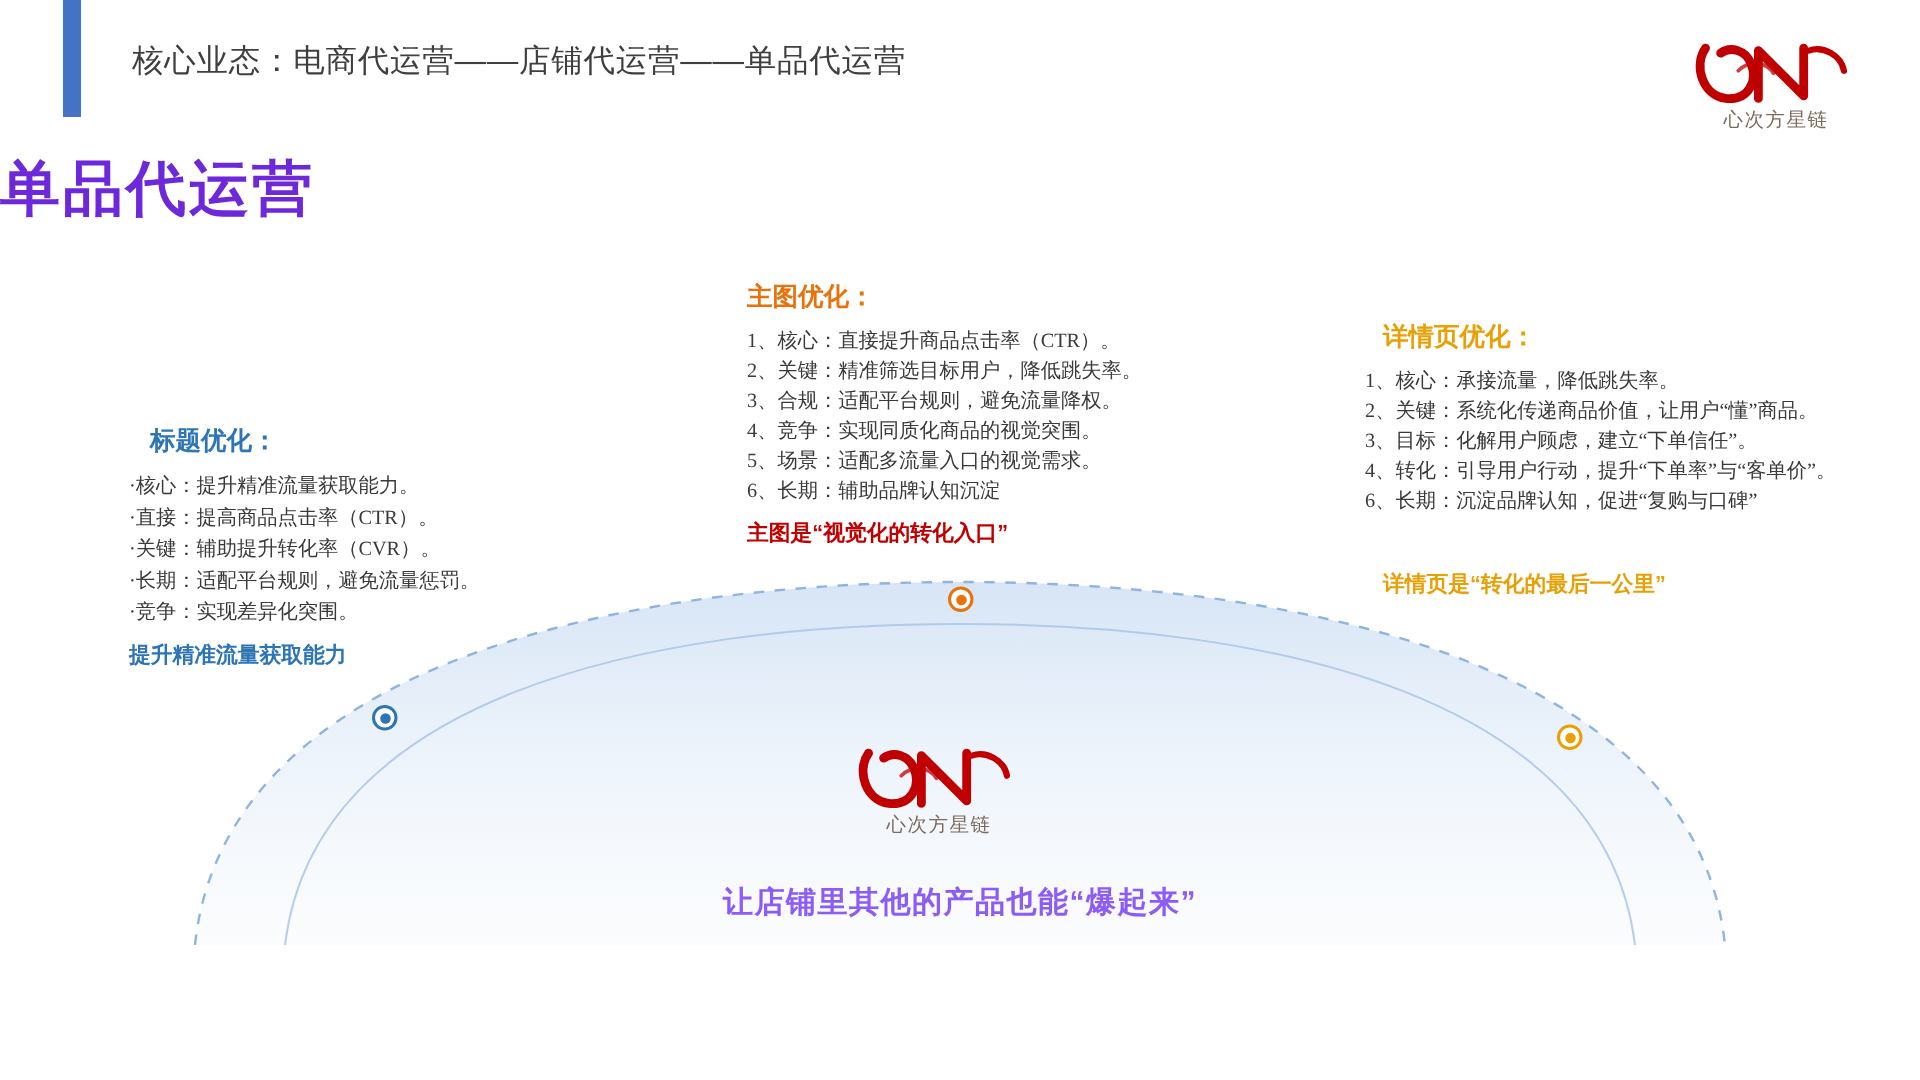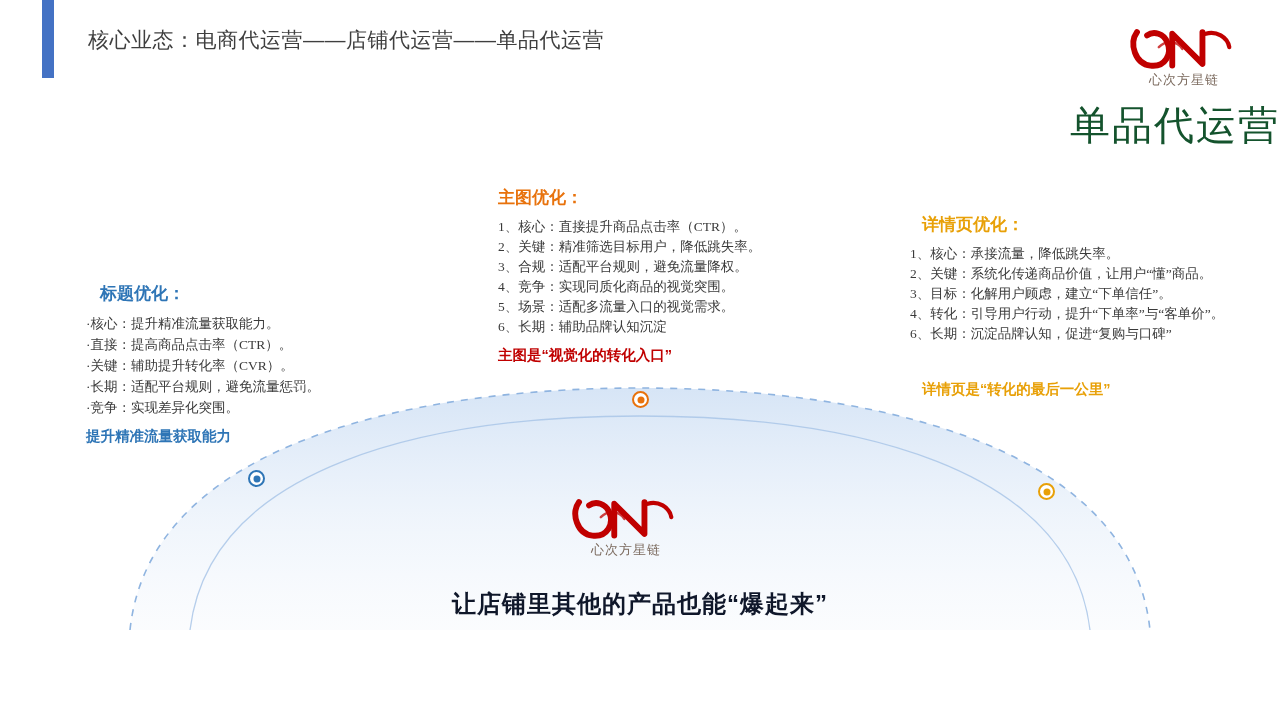--- a/index.html
+++ b/index.html
@@ -63,24 +63,24 @@
     color: #7b6a5e;
     letter-spacing: 1px;
     margin-top: -3px;
   }
   
   .main-title {
     position: absolute;
     left: 0;
     right: 0;
     top: 98px;
-    text-align: right;
+    text-align: left;
     font-size: 40px;
-    font-weight: normal;
-    color: #14532d;
+    font-weight: bold;
+    color: #6d28d9;
     letter-spacing: 2px;
   }
   
   .dome-wrap {
     position: absolute;
     left: 0;
     top: 330px;
     width: 1280px;
     height: 300px;
   }
@@ -157,23 +157,23 @@
   #node-top::after { background: #e8720c; }
   #node-right { left: 1038px; top: 483px; border: 2px solid #e8a007; }
   #node-right::after { background: #e8a007; }
   
   .slogan {
     position: absolute;
     left: 0;
     right: 0;
     top: 588px;
     text-align: center;
-    font-size: 24px;
-    font-weight: bold;
-    color: #0f172a;
+    font-size: 20px;
+    font-weight: bold;
+    color: #8b5cf6;
     letter-spacing: 1px;
   }
 </style>
 </head>
 <body>
 
 <div class="slide">
 
   <div class="header-bar"></div>
   <div class="header-title">核心业态：电商代运营——店铺代运营——单品代运营</div>

